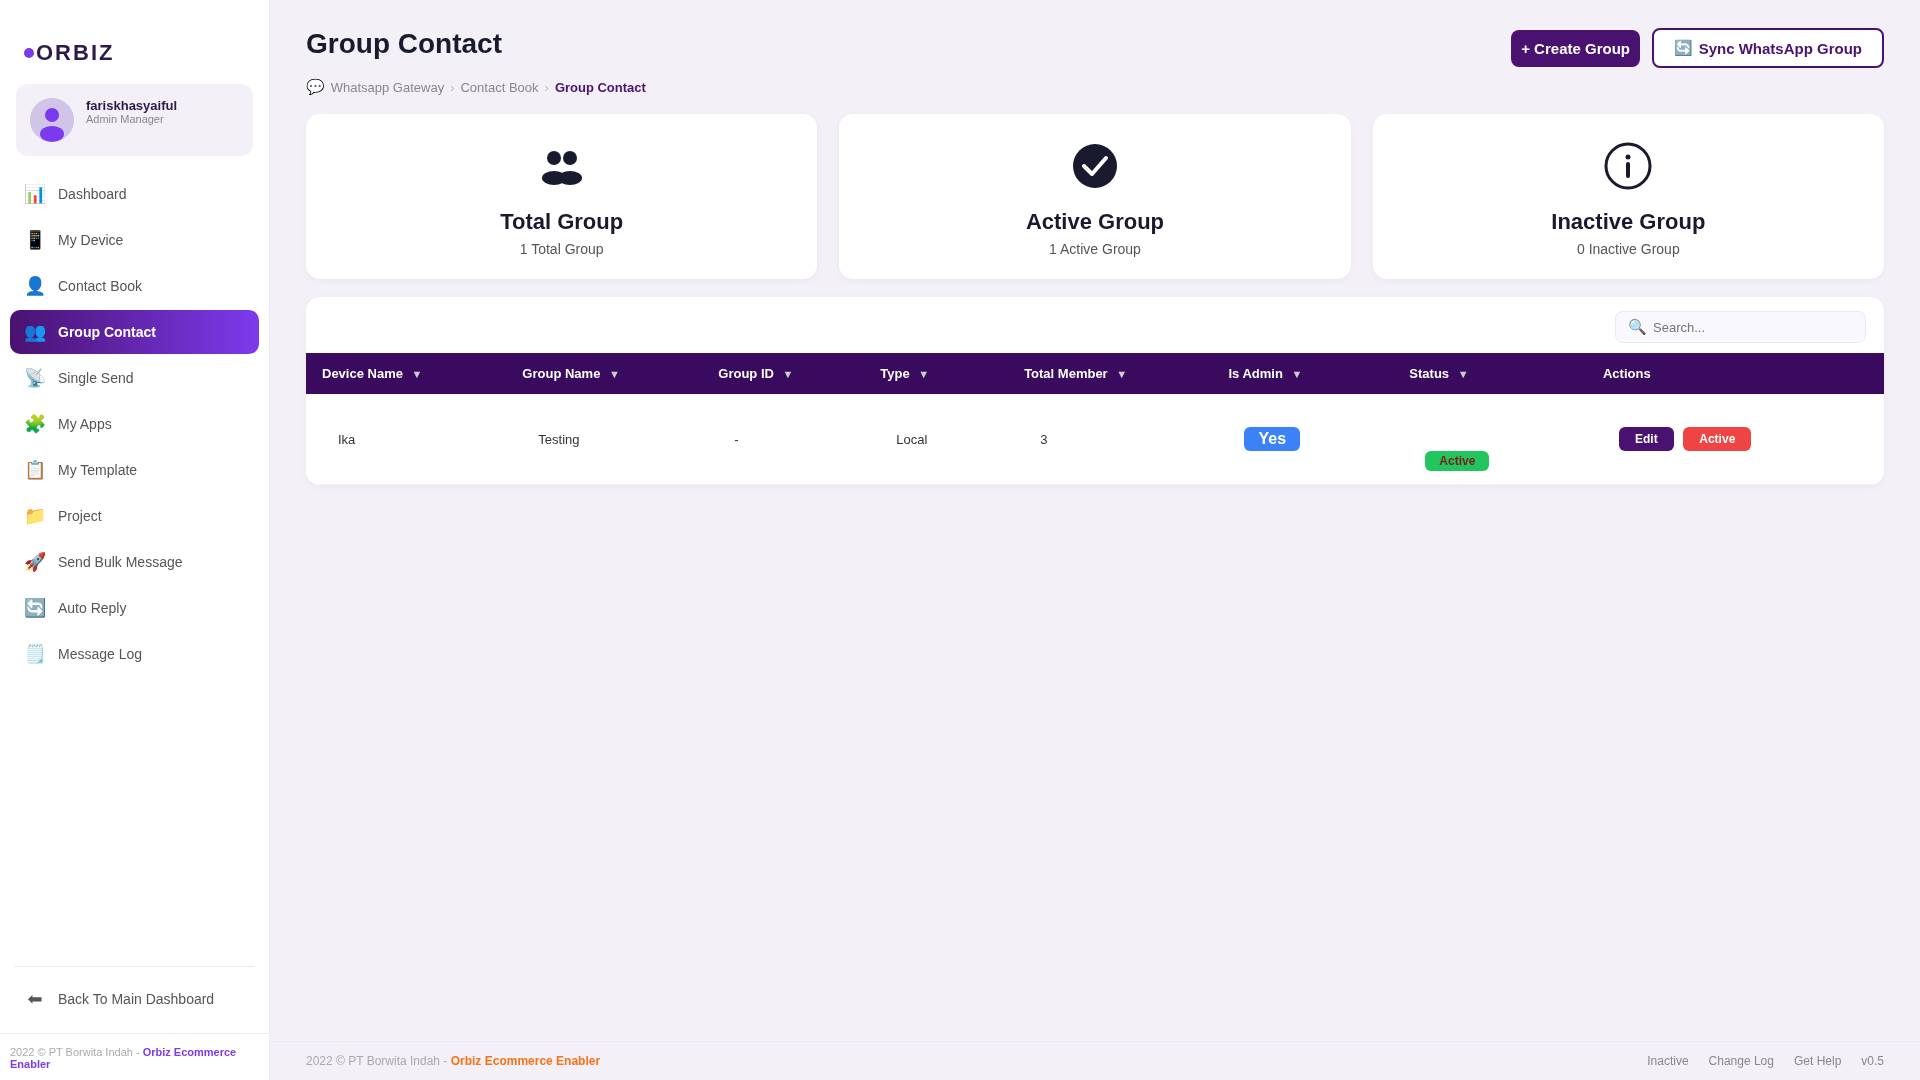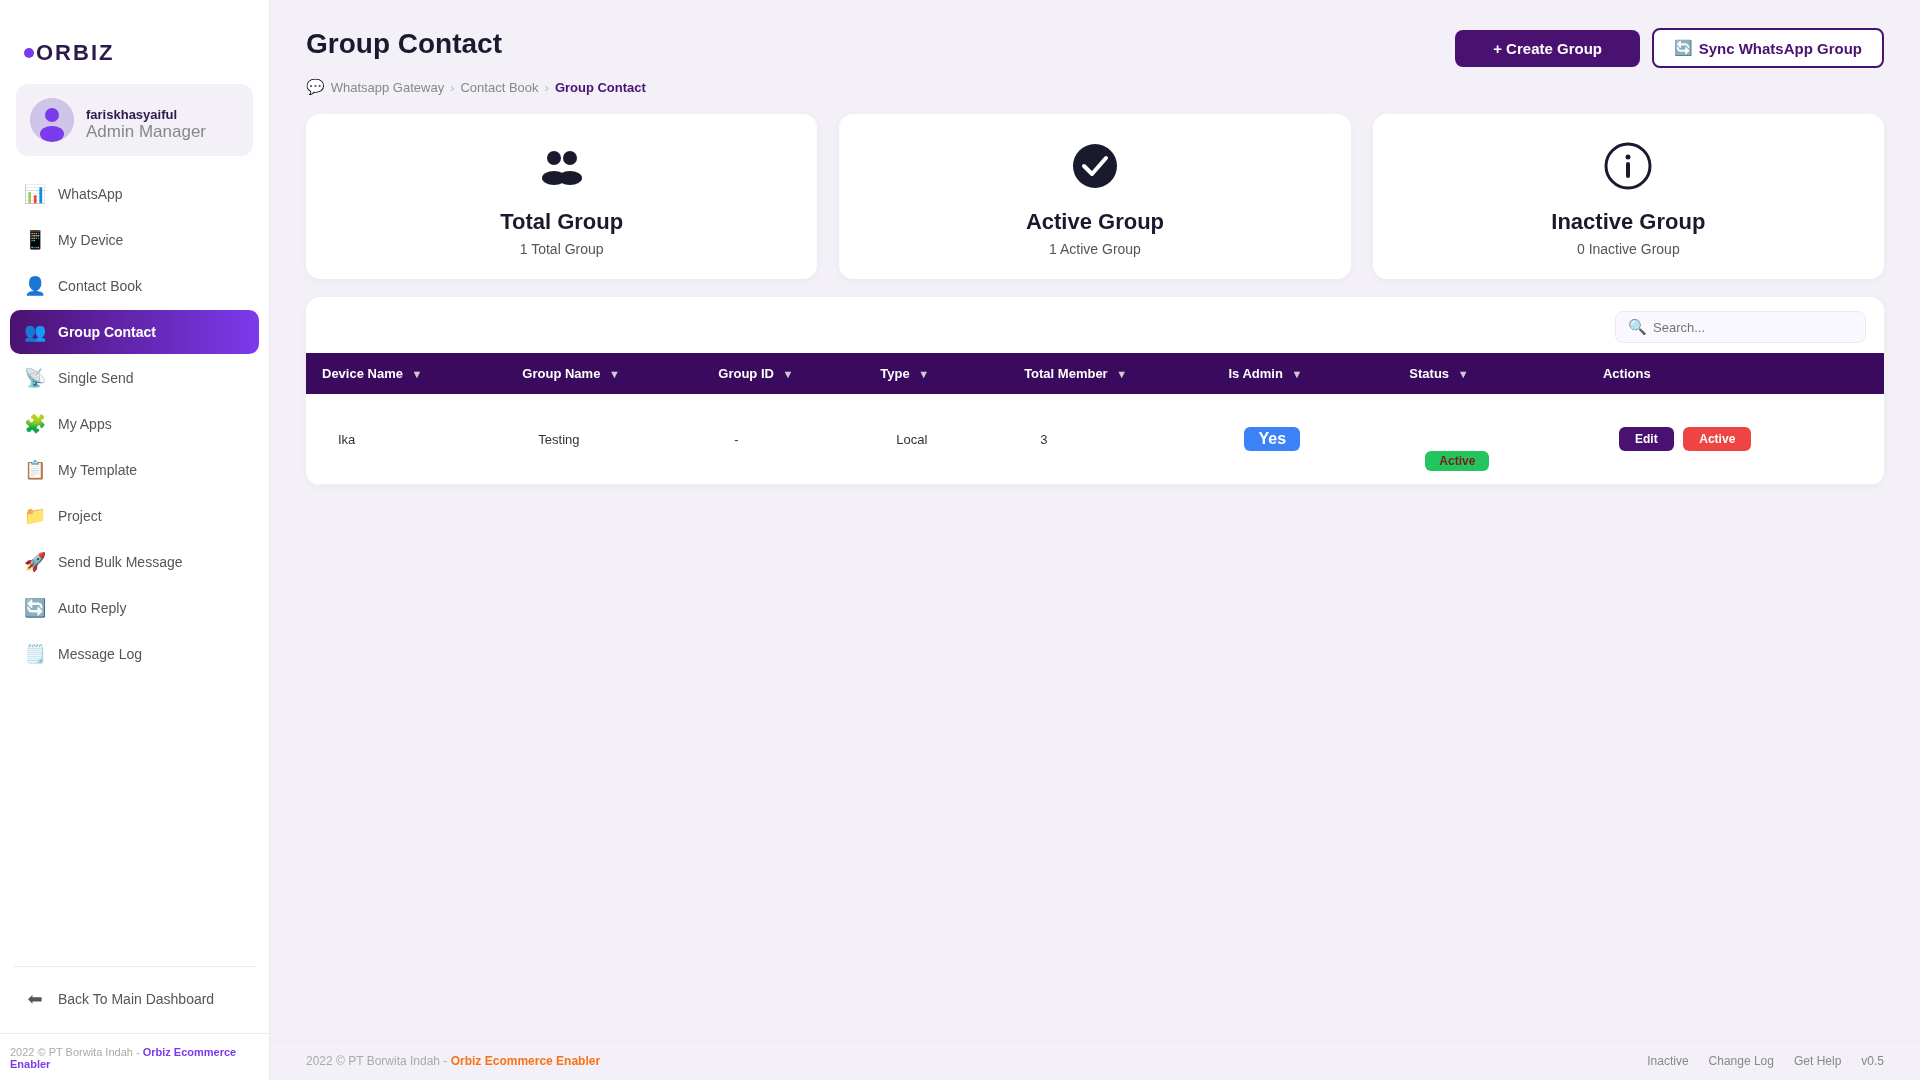--- a/index.html
+++ b/index.html
@@ -41,42 +41,42 @@
       border-radius: 50%;
       display: inline-block;
       margin-right: 2px;
     }
     .user-card {
       margin: 0 16px 16px;
       background: #f3f0f8;
       border-radius: 12px;
       padding: 14px 14px;
       display: flex;
-      align-items: flex-end;
+      align-items: flex-start;
       gap: 12px;
     }
     .avatar {
       width: 44px;
       height: 44px;
       border-radius: 50%;
       background: #d1c4e9;
       display: flex;
       align-items: center;
       justify-content: center;
       font-size: 20px;
       color: #7c3aed;
       overflow: hidden;
     }
     .user-info .username {
       font-weight: 700;
       font-size: 13px;
       color: #2d1a4a;
     }
     .user-info .role {
-      font-size: 17px;
+      font-size: 11px;
       color: #888;
     }
     .nav-list {
       list-style: none;
       padding: 0 10px;
       flex: 1;
     }
     .nav-item {
       display: flex;
       align-items: center;
@@ -122,21 +122,21 @@
       font-size: 28px;
       font-weight: 700;
       color: #1a1a2e;
     }
     .header-actions { display: flex; gap: 12px; align-items: center; }
     .btn-create {
       background: #4a1270;
       color: #fff;
       border: none;
       border-radius: 8px;
-      padding: 10px 38px;
+      padding: 10px 10px;
       font-size: 15px;
       font-weight: 600;
       cursor: pointer;
       display: flex;
       align-items: center;
       gap: 6px;
     }
     .btn-sync {
       background: #fff;
       color: #4a1270;
@@ -316,21 +316,21 @@
     </div>
     <div class="user-info">
       <div class="username">fariskhasyaiful</div>
       <div class="role">Admin Manager</div>
     </div>
   </div>
 
   <ul class="nav-list">
     <li class="nav-item">
       <span class="nav-icon">📊</span>
-      <span>WhatsApp</span>
+      <span>Dashboard</span>
     </li>
     <li class="nav-item">
       <span class="nav-icon">📱</span>
       <span>My Device</span>
     </li>
     <li class="nav-item">
       <span class="nav-icon">👤</span>
       <span>Contact Book</span>
     </li>
     <li class="nav-item active">

